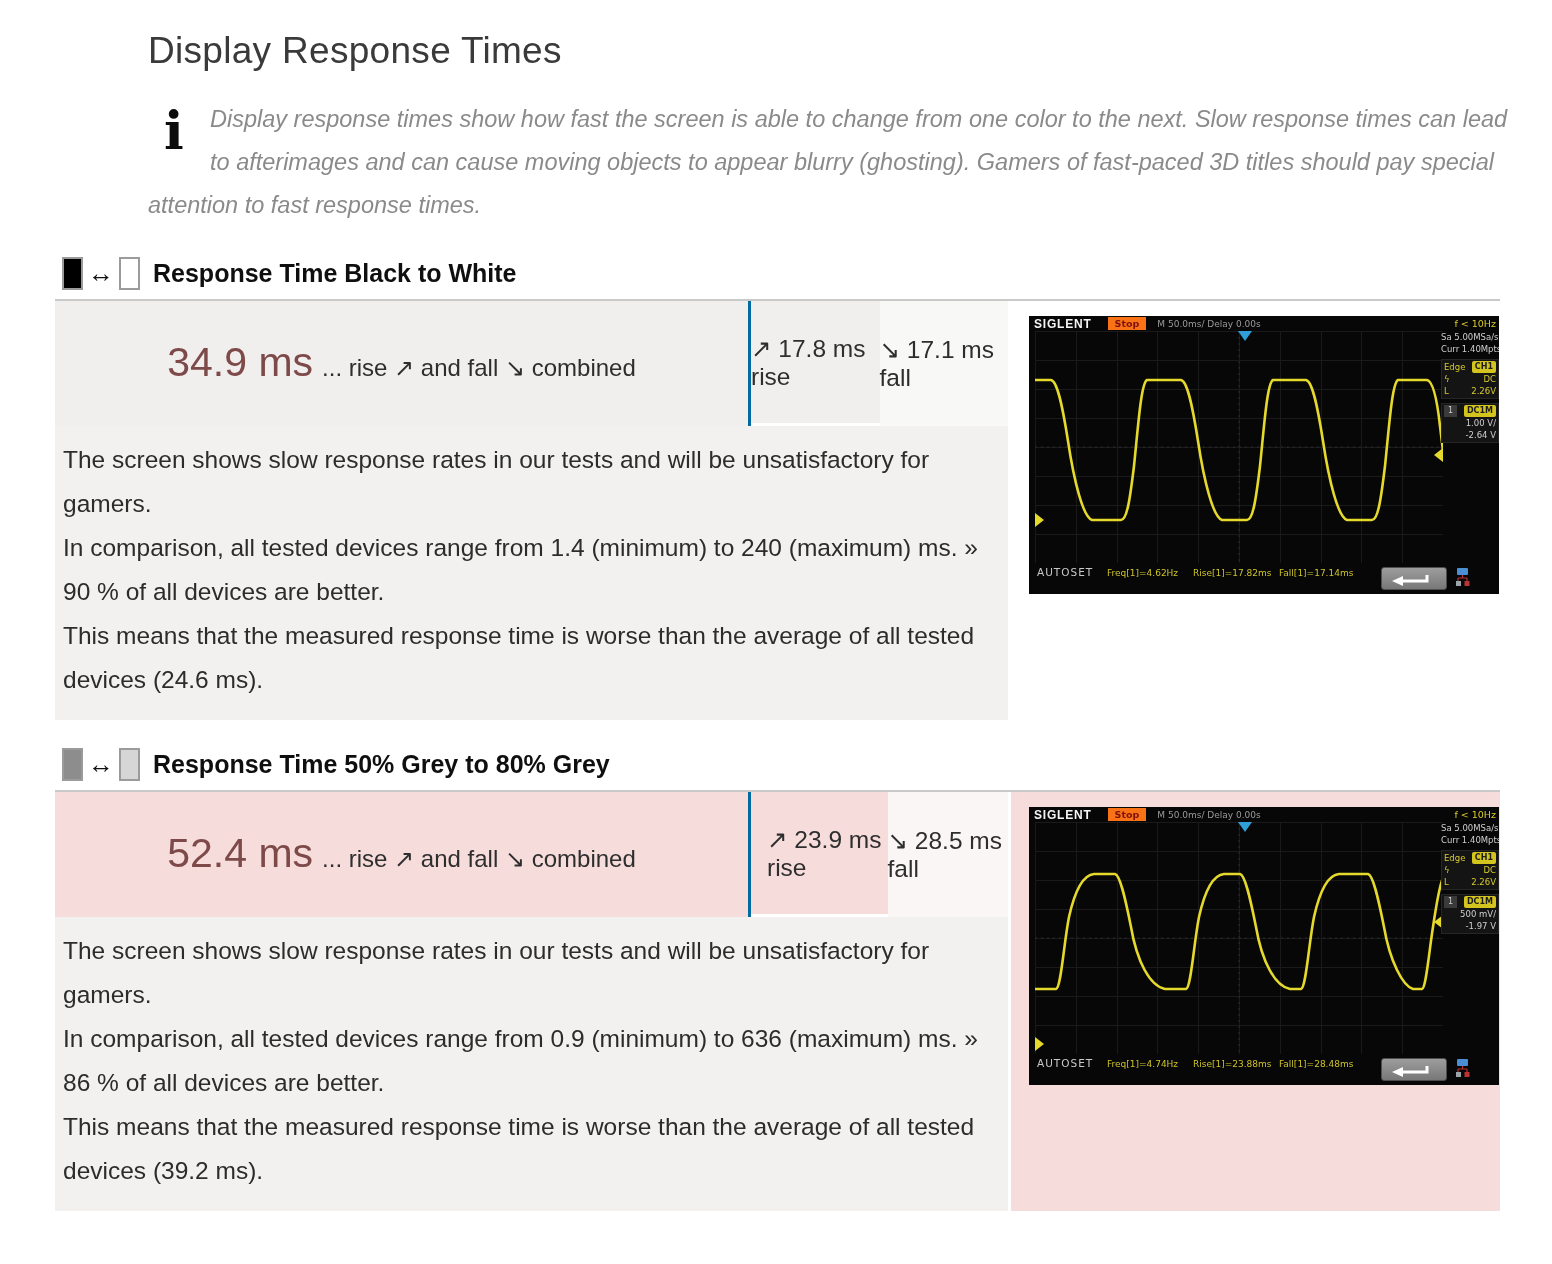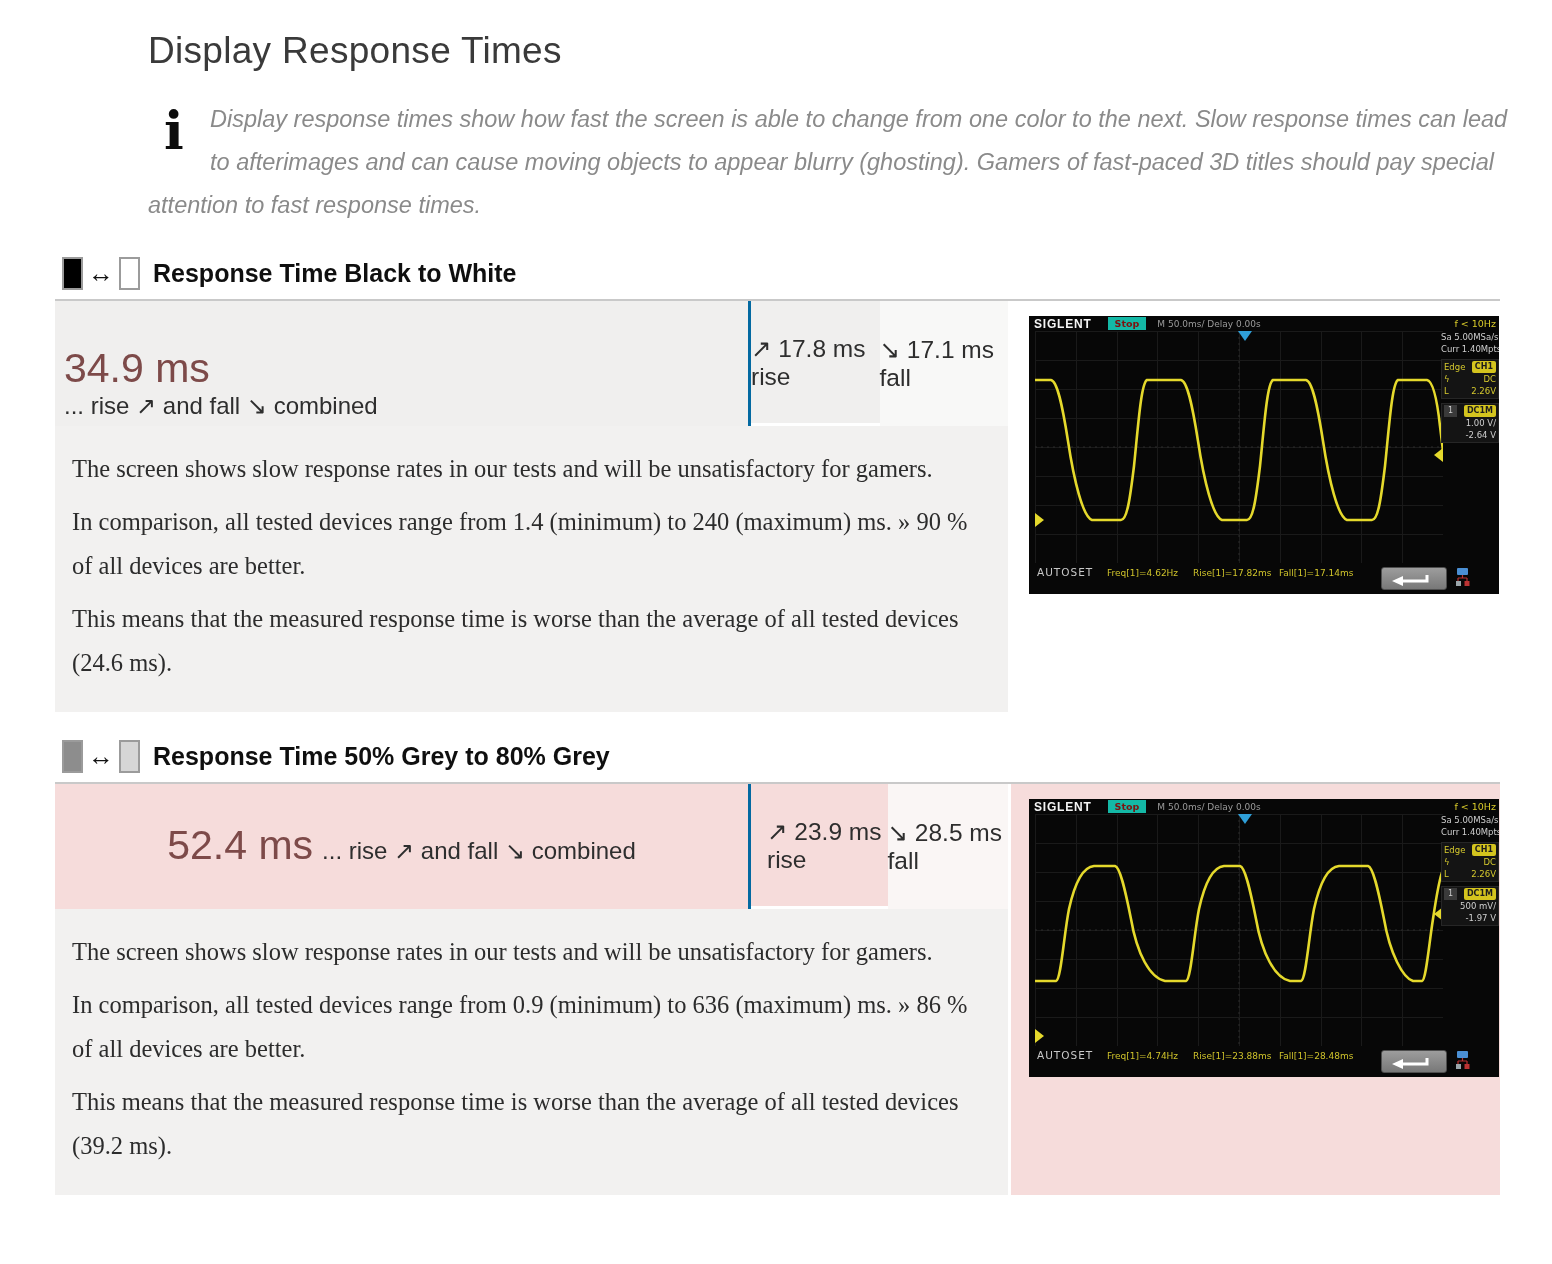--- a/index.html
+++ b/index.html
@@ -18,31 +18,31 @@
 
   .result-table{margin-left:55px;width:1445px;border-top:2px solid #c9c9c9;display:grid;
     grid-template-columns:693px 260px 1fr;grid-template-rows:125px auto;}
   .cell-value{grid-column:1;grid-row:1;display:flex;align-items:baseline;justify-content:center;padding-top:38px;box-sizing:border-box;}
   .big-value{font-size:41px;color:#7d4a49;}
   .value-suffix{font-size:24px;color:#2e2e2e;margin-left:9px;}
   .cell-risefall{grid-column:2;grid-row:1;display:flex;flex-direction:row;border-left:3px solid #0369a1;}
   .cell-rise,.cell-fall{flex:1;display:flex;align-items:center;justify-content:center;font-size:24.5px;color:#2e2e2e;}
   .cell-rise{border-bottom:3px solid #fff;}
   .cell-desc{grid-column:1 / span 2;grid-row:2;background:#f2f1f0;padding:12px 10px 18px 8px;font-size:24.5px;line-height:44px;color:#2c2c2c;}
-  .cell-desc p{margin:9px;font-family:Liberation Serif, serif;}
+  .cell-desc p{margin:0;}
   .cell-scope{grid-column:3;grid-row:1 / span 2;border-left:3px solid #fff;padding:15px 0 0 18px;box-sizing:border-box;}
   .sec1 .cell-fall{background:#f8f8f7;}
   .sec1 .cell-scope{background:#fff;}
   .sec2 .cell-fall{background:#faf6f5;}
 
   
   .scope{position:relative;width:470px;height:278px;background:#070707;font-family:"DejaVu Sans",sans-serif;overflow:hidden;}
   .scope-top{position:absolute;top:0;left:0;right:0;height:15px;display:flex;align-items:center;}
   .siglent{color:#f4f4f4;font-weight:bold;font-size:12px;letter-spacing:.8px;margin-left:5px;font-family:"Liberation Sans",sans-serif;}
-  .stop-badge{background:#14b8a6;color:#7e100e;font-weight:bold;font-size:9.5px;padding:1px 7px;margin-left:16px;}
+  .stop-badge{background:#f97316;color:#7e100e;font-weight:bold;font-size:9.5px;padding:1px 7px;margin-left:16px;}
   .timebase{color:#9a9a9a;font-size:9px;margin-left:11px;}
   .freq-warn{color:#d9cb2a;font-size:9.5px;margin-left:auto;margin-right:3px;}
   .wavearea{position:absolute;left:6px;top:15px;width:408px;height:232px;
     background-image:repeating-linear-gradient(to right,#1a1a1a 0 1px,transparent 1px 40.8px),
                      repeating-linear-gradient(to bottom,#1a1a1a 0 1px,transparent 1px 29px);}
   .wavearea svg{position:absolute;left:0;top:0;}
   .scope-side{position:absolute;right:0;top:15px;width:58px;font-size:8.5px;color:#cfcfcf;}
   .scope-side .srow{height:12px;line-height:12px;white-space:nowrap;}
   .side-panel{background:#141414;border:1px solid #262626;margin-top:4px;padding:1px 2px;}
   .side-panel .srow{display:flex;justify-content:space-between;align-items:center;text-align:right;}
@@ -67,21 +67,21 @@
 </div>
 
 <div class="section sec1">
   <div class="section-header">
     <span class="swatch" style="background-color: rgb(0, 0, 0);"></span>
     <span class="hdr-arrow">↔</span>
     <span class="swatch" style="background-color: rgb(255, 255, 255);"></span>
     <span class="hdr-label">Response Time Black to White</span>
   </div>
   <div class="result-table">
-    <div class="cell-value" style="background-color: rgb(240, 239, 238); flex-direction: column;">
+    <div class="cell-value" style="background-color: rgb(240, 239, 238);">
       <span class="big-value">34.9 ms</span>
       <span class="value-suffix">... rise ↗ and fall ↘ combined</span>
     </div>
     <div class="cell-risefall">
       <div class="cell-rise" style="background-color: rgb(240, 239, 238);">↗ 17.8 ms rise</div>
       <div class="cell-fall">↘ 17.1 ms fall</div>
     </div>
     <div class="cell-desc">
       <p>The screen shows slow response rates in our tests and will be unsatisfactory for gamers.</p>
       <p>In comparison, all tested devices range from 1.4 (minimum) to 240 (maximum) ms. » 90 % of all devices are better.</p>

